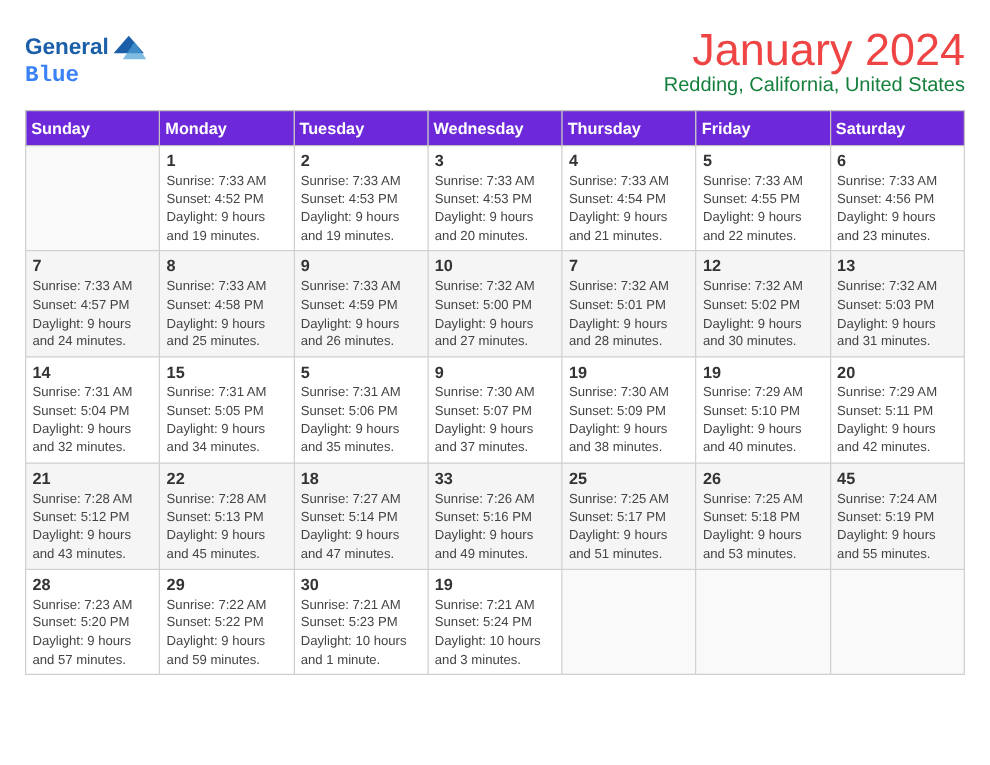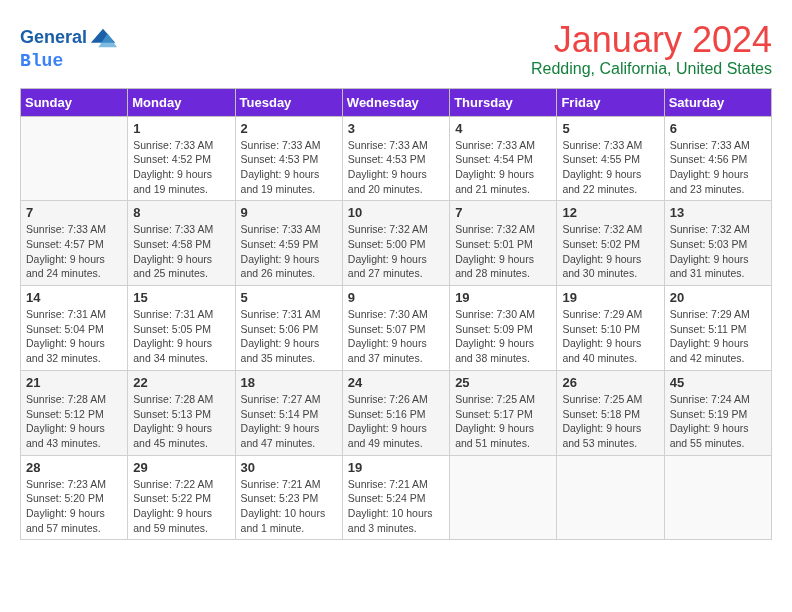--- a/index.html
+++ b/index.html
@@ -221,21 +221,21 @@
         </td>
         <td>
           <span class="day-num">22</span>
           <div class="day-info">Sunrise: 7:28 AM<br>Sunset: 5:13 PM<br>Daylight: 9 hours<br>and 45 minutes.</div>
         </td>
         <td>
           <span class="day-num">18</span>
           <div class="day-info">Sunrise: 7:27 AM<br>Sunset: 5:14 PM<br>Daylight: 9 hours<br>and 47 minutes.</div>
         </td>
         <td>
-          <span class="day-num">24</span>
+          <span class="day-num">33</span>
           <div class="day-info">Sunrise: 7:26 AM<br>Sunset: 5:16 PM<br>Daylight: 9 hours<br>and 49 minutes.</div>
         </td>
         <td>
           <span class="day-num">25</span>
           <div class="day-info">Sunrise: 7:25 AM<br>Sunset: 5:17 PM<br>Daylight: 9 hours<br>and 51 minutes.</div>
         </td>
         <td>
           <span class="day-num">26</span>
           <div class="day-info">Sunrise: 7:25 AM<br>Sunset: 5:18 PM<br>Daylight: 9 hours<br>and 53 minutes.</div>
         </td>

